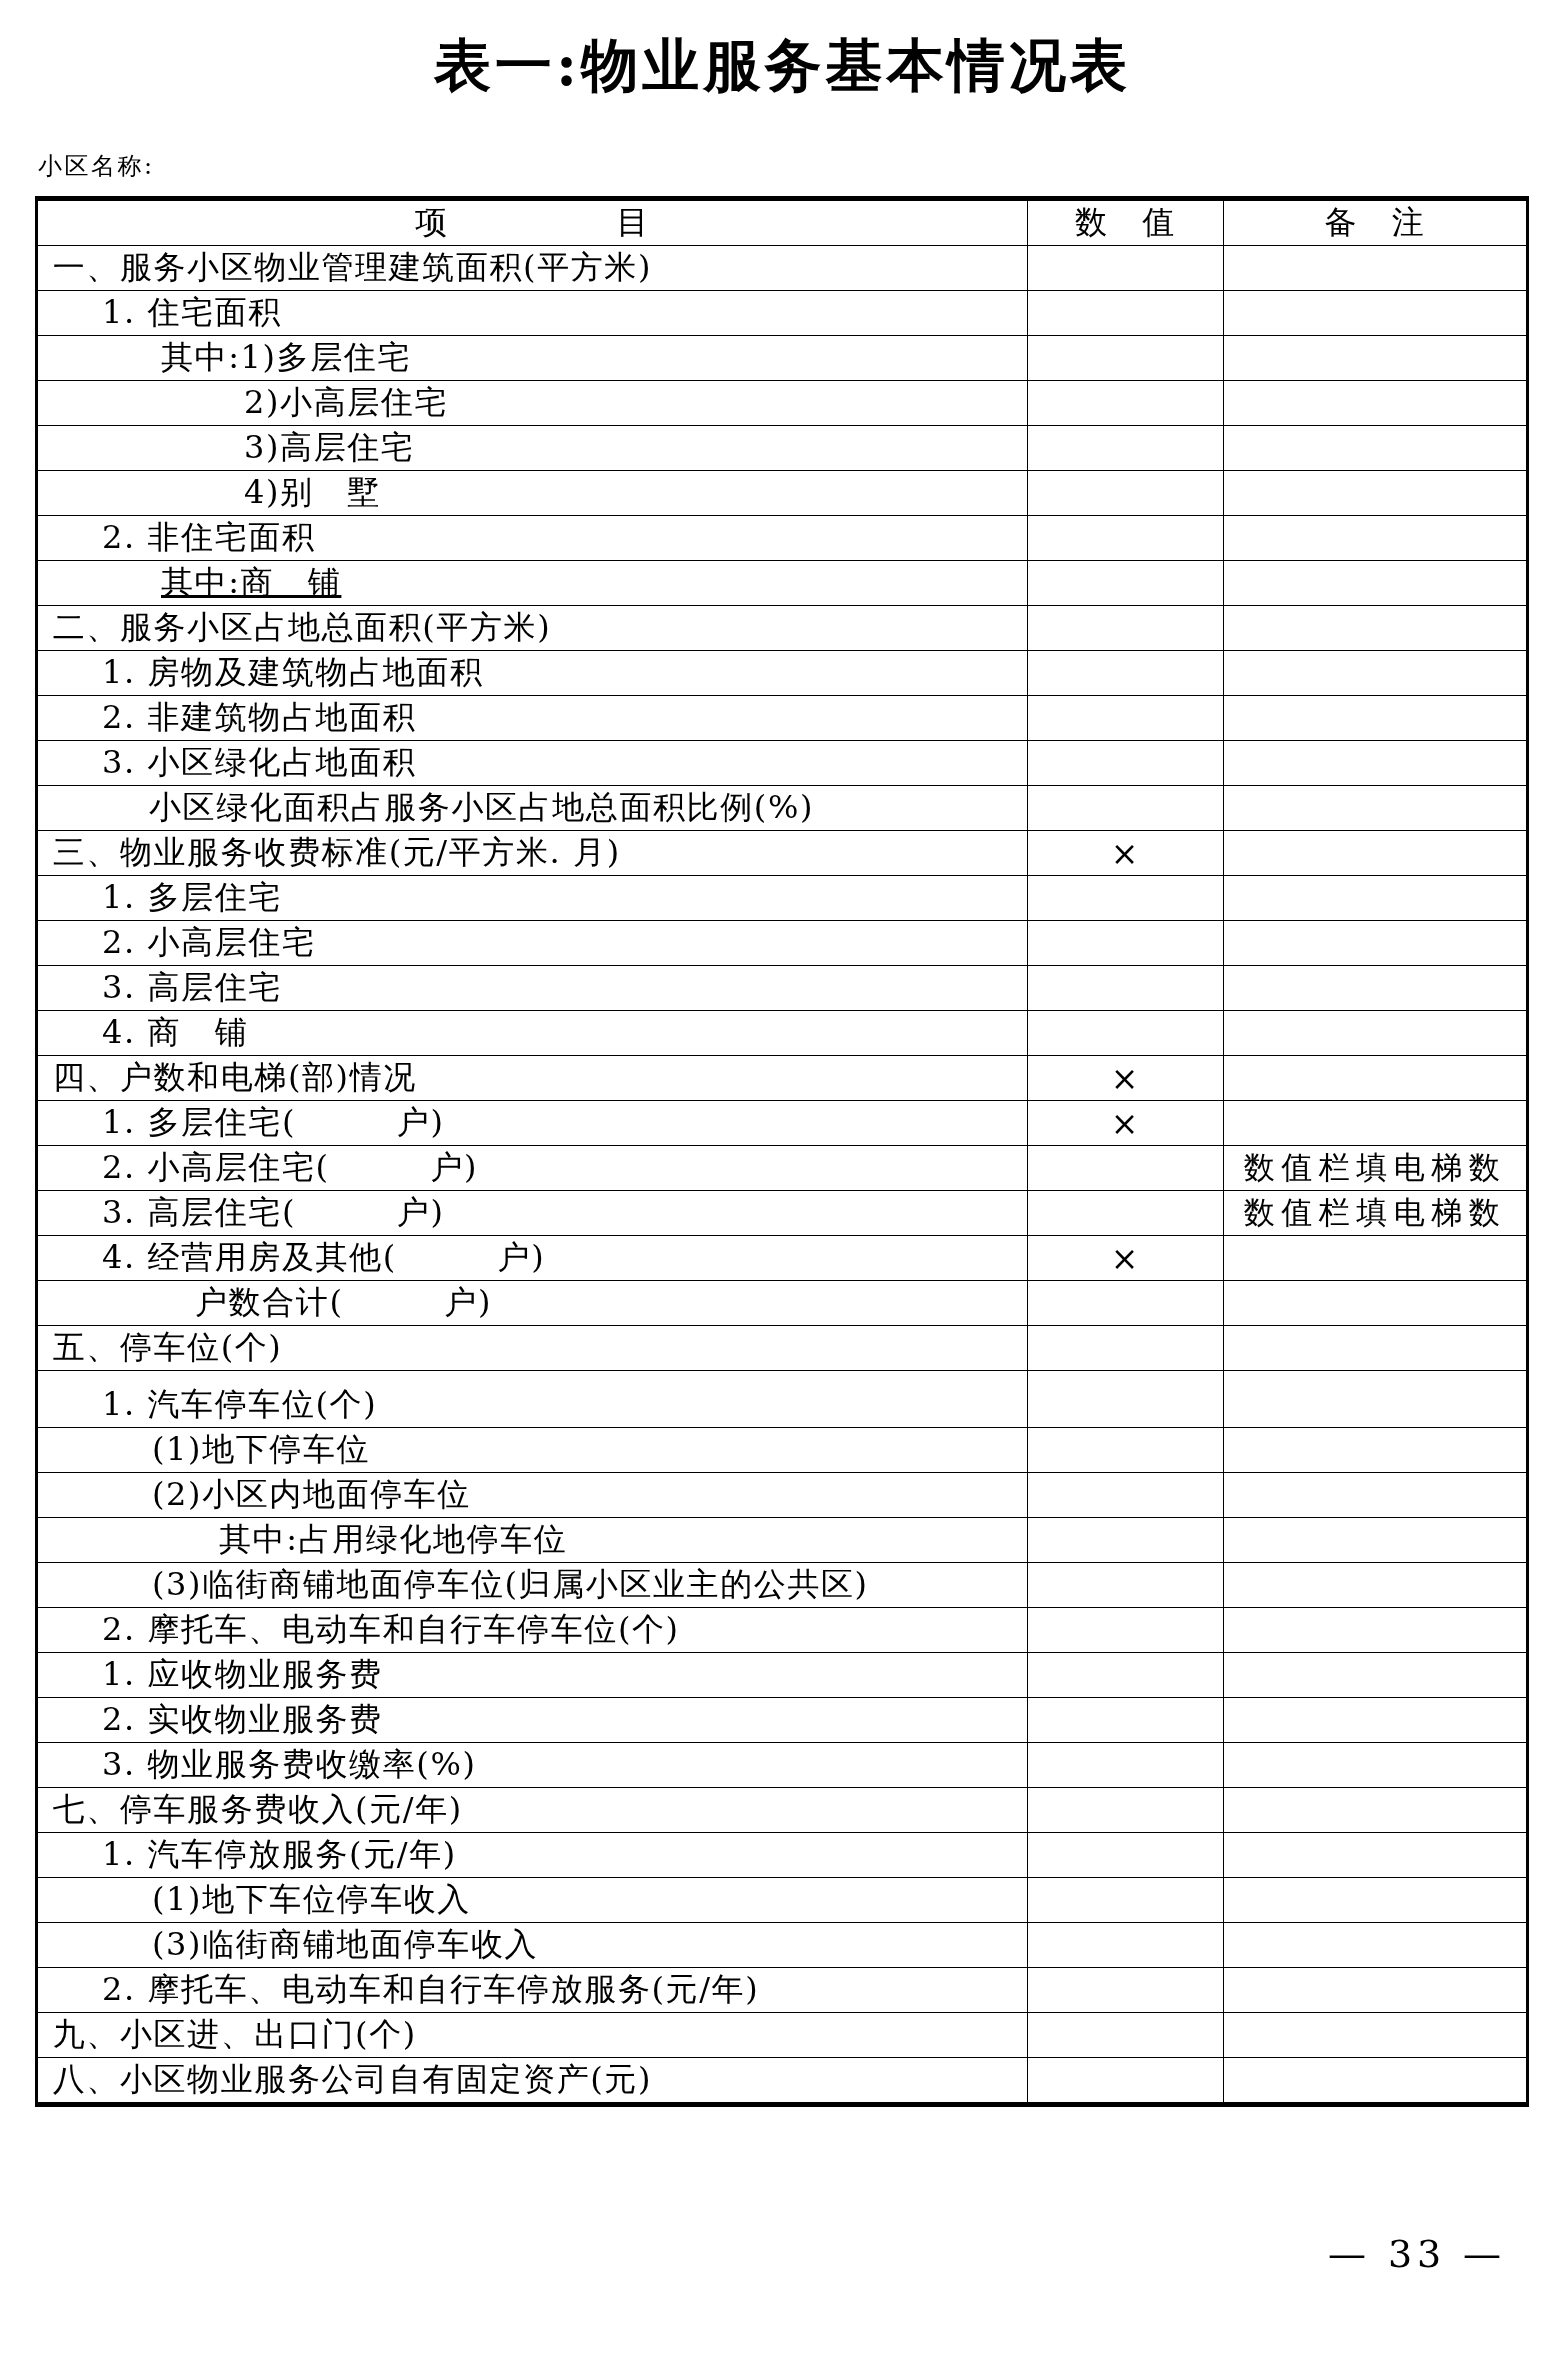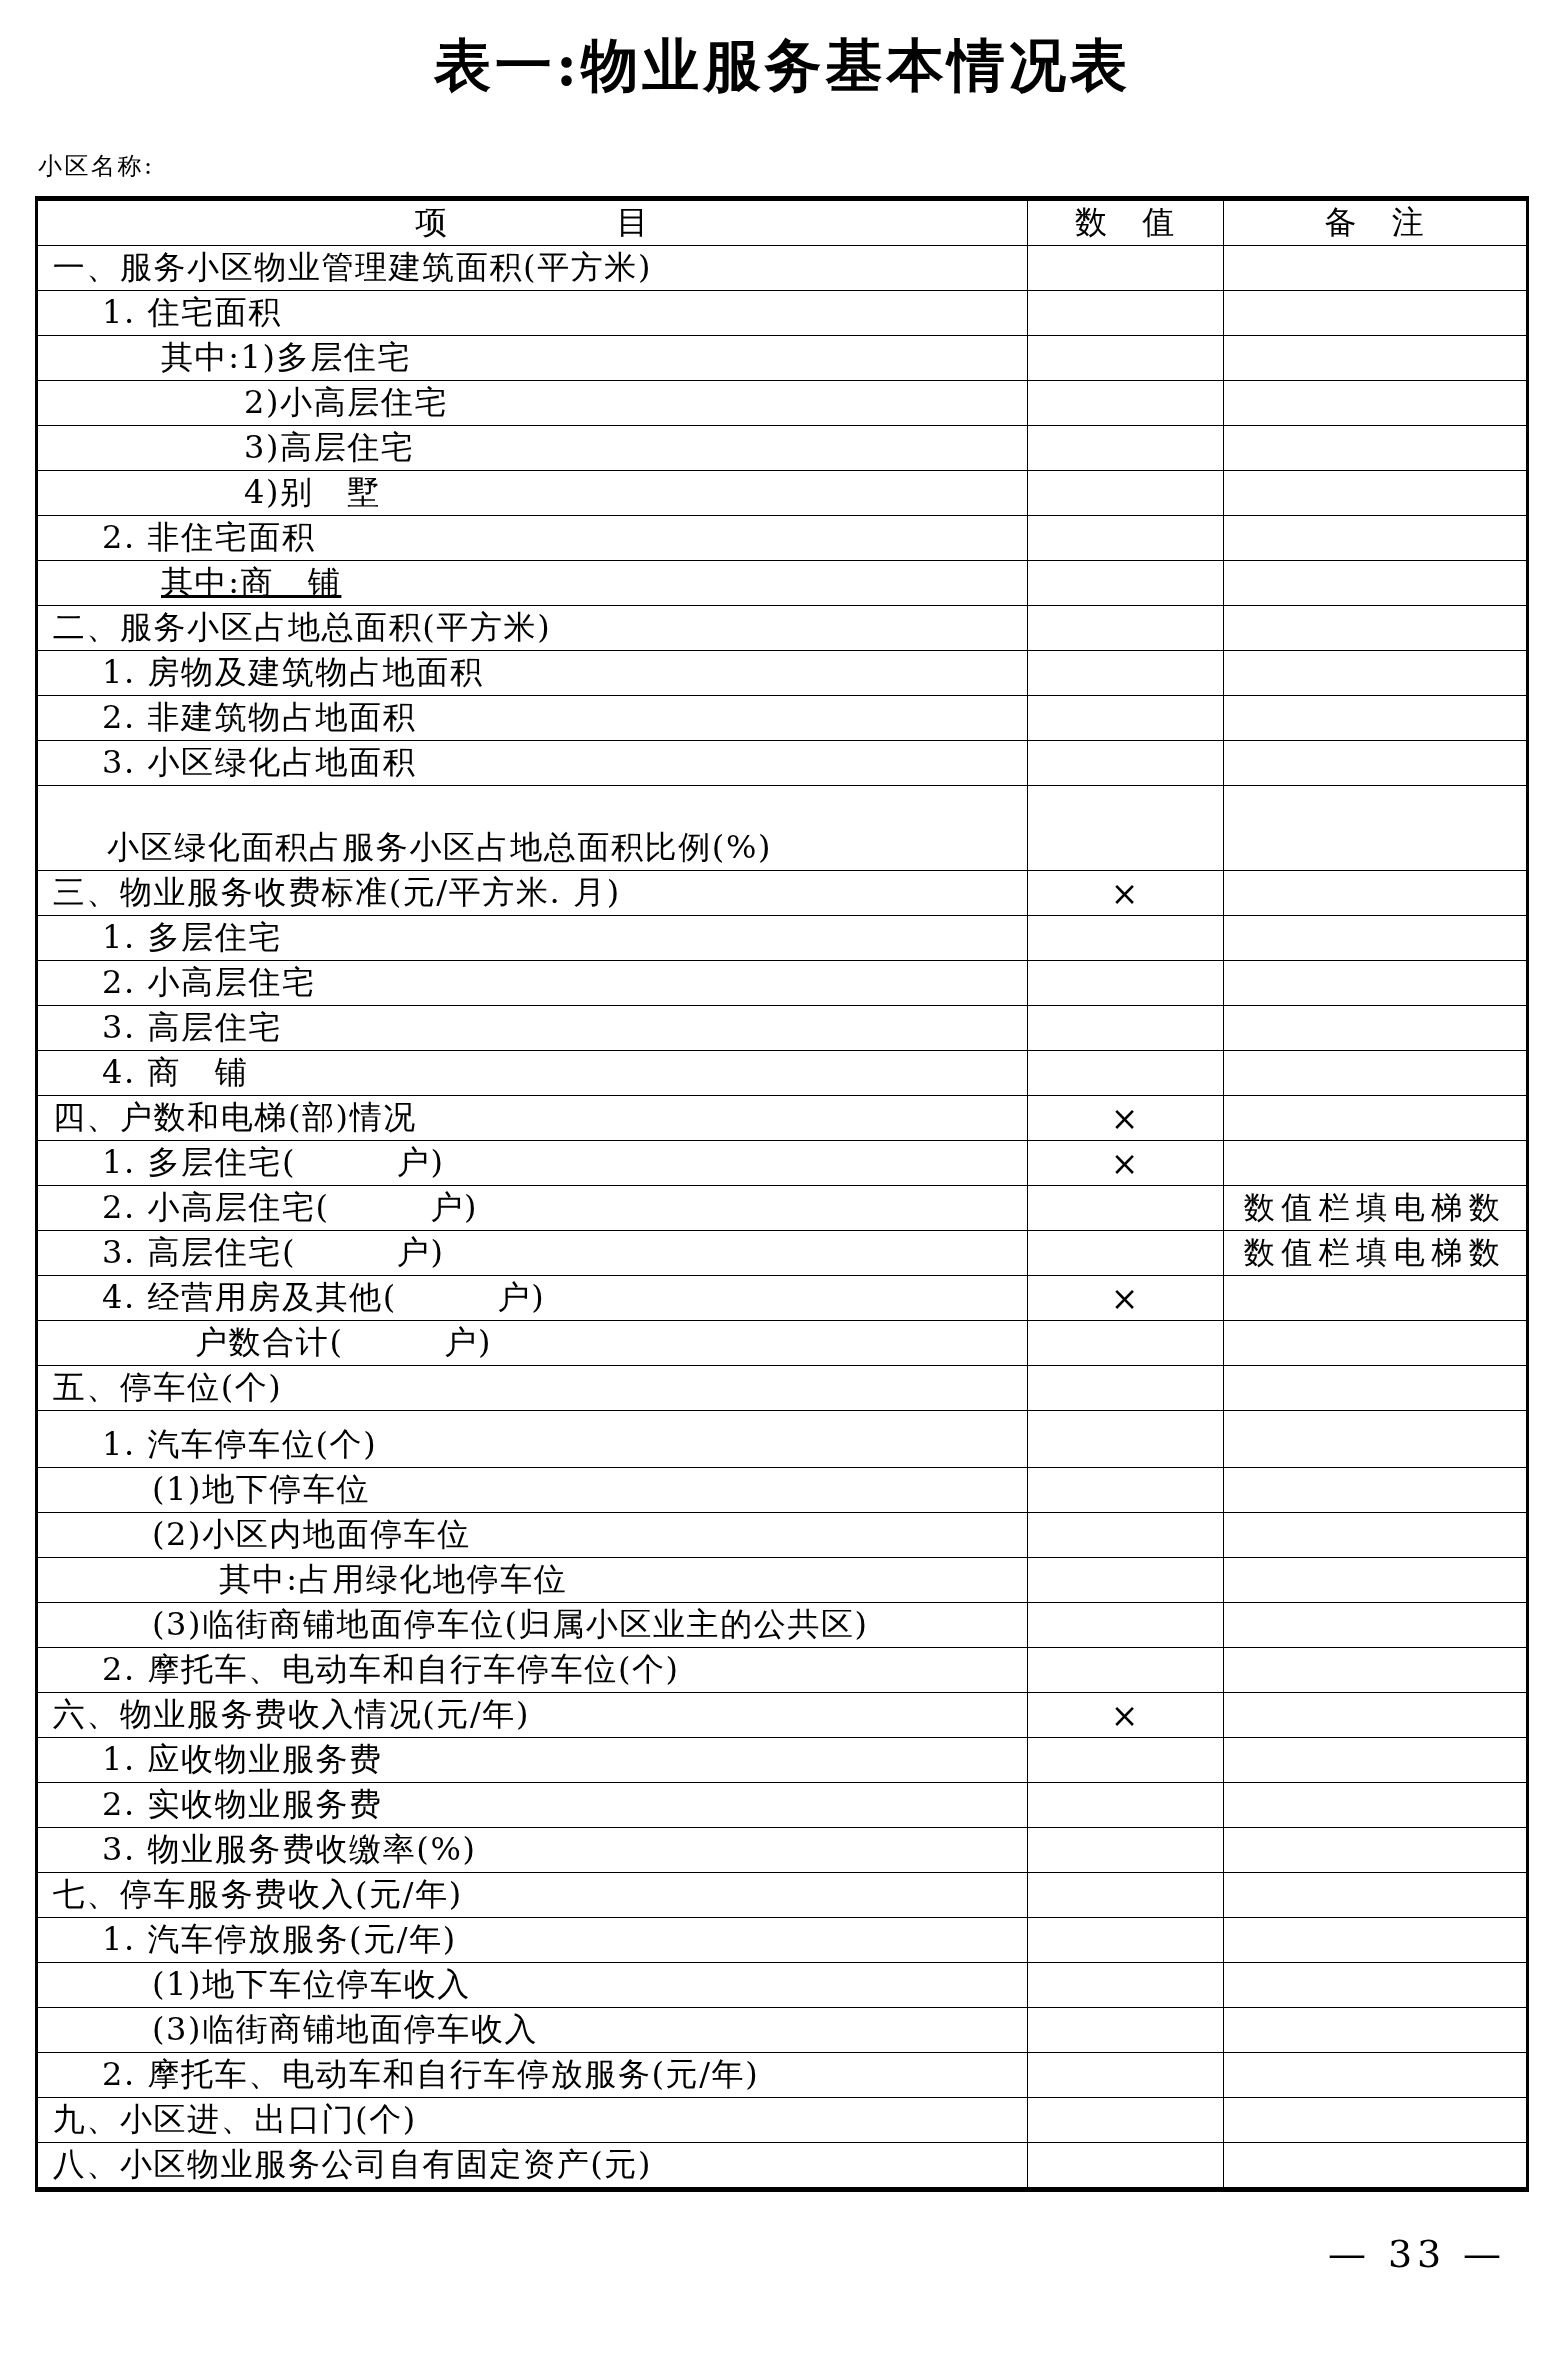--- a/index.html
+++ b/index.html
@@ -172,21 +172,21 @@
   </tr>
         <tr>
     <td class="cell-item">
       <span class="item-text" style="padding-left: 64px;">3. 小区绿化占地面积</span>
     </td>
     <td class="cell-value"></td>
     <td class="cell-note"></td>
   </tr>
         <tr>
     <td class="cell-item">
-      <span class="item-text" style="padding-left: 69px; margin-top: 40px;">小区绿化面积占服务小区占地总面积比例(%)</span>
+      <span class="item-text" style="padding-left: 111px;">小区绿化面积占服务小区占地总面积比例(%)</span>
     </td>
     <td class="cell-value"></td>
     <td class="cell-note"></td>
   </tr>
         <tr>
     <td class="cell-item">
       <span class="item-text" style="padding-left: 14.7px;">三、物业服务收费标准(元/平方米. 月)</span>
     </td>
     <td class="cell-value">×</td>
     <td class="cell-note"></td>
@@ -301,27 +301,20 @@
       <span class="item-text" style="padding-left: 114px;">(3)临街商铺地面停车位(归属小区业主的公共区)</span>
     </td>
     <td class="cell-value"></td>
     <td class="cell-note"></td>
   </tr>
         <tr>
     <td class="cell-item">
       <span class="item-text" style="padding-left: 64px;">2. 摩托车、电动车和自行车停车位(个)</span>
     </td>
     <td class="cell-value"></td>
-    <td class="cell-note"></td>
-  </tr>
-        <tr>
-    <td class="cell-item">
-      <span class="item-text" style="padding-left: 14.7px;">六、物业服务费收入情况(元/年)</span>
-    </td>
-    <td class="cell-value">×</td>
     <td class="cell-note"></td>
   </tr>
         <tr>
     <td class="cell-item">
       <span class="item-text" style="padding-left: 64px;">1. 应收物业服务费</span>
     </td>
     <td class="cell-value"></td>
     <td class="cell-note"></td>
   </tr>
         <tr>

